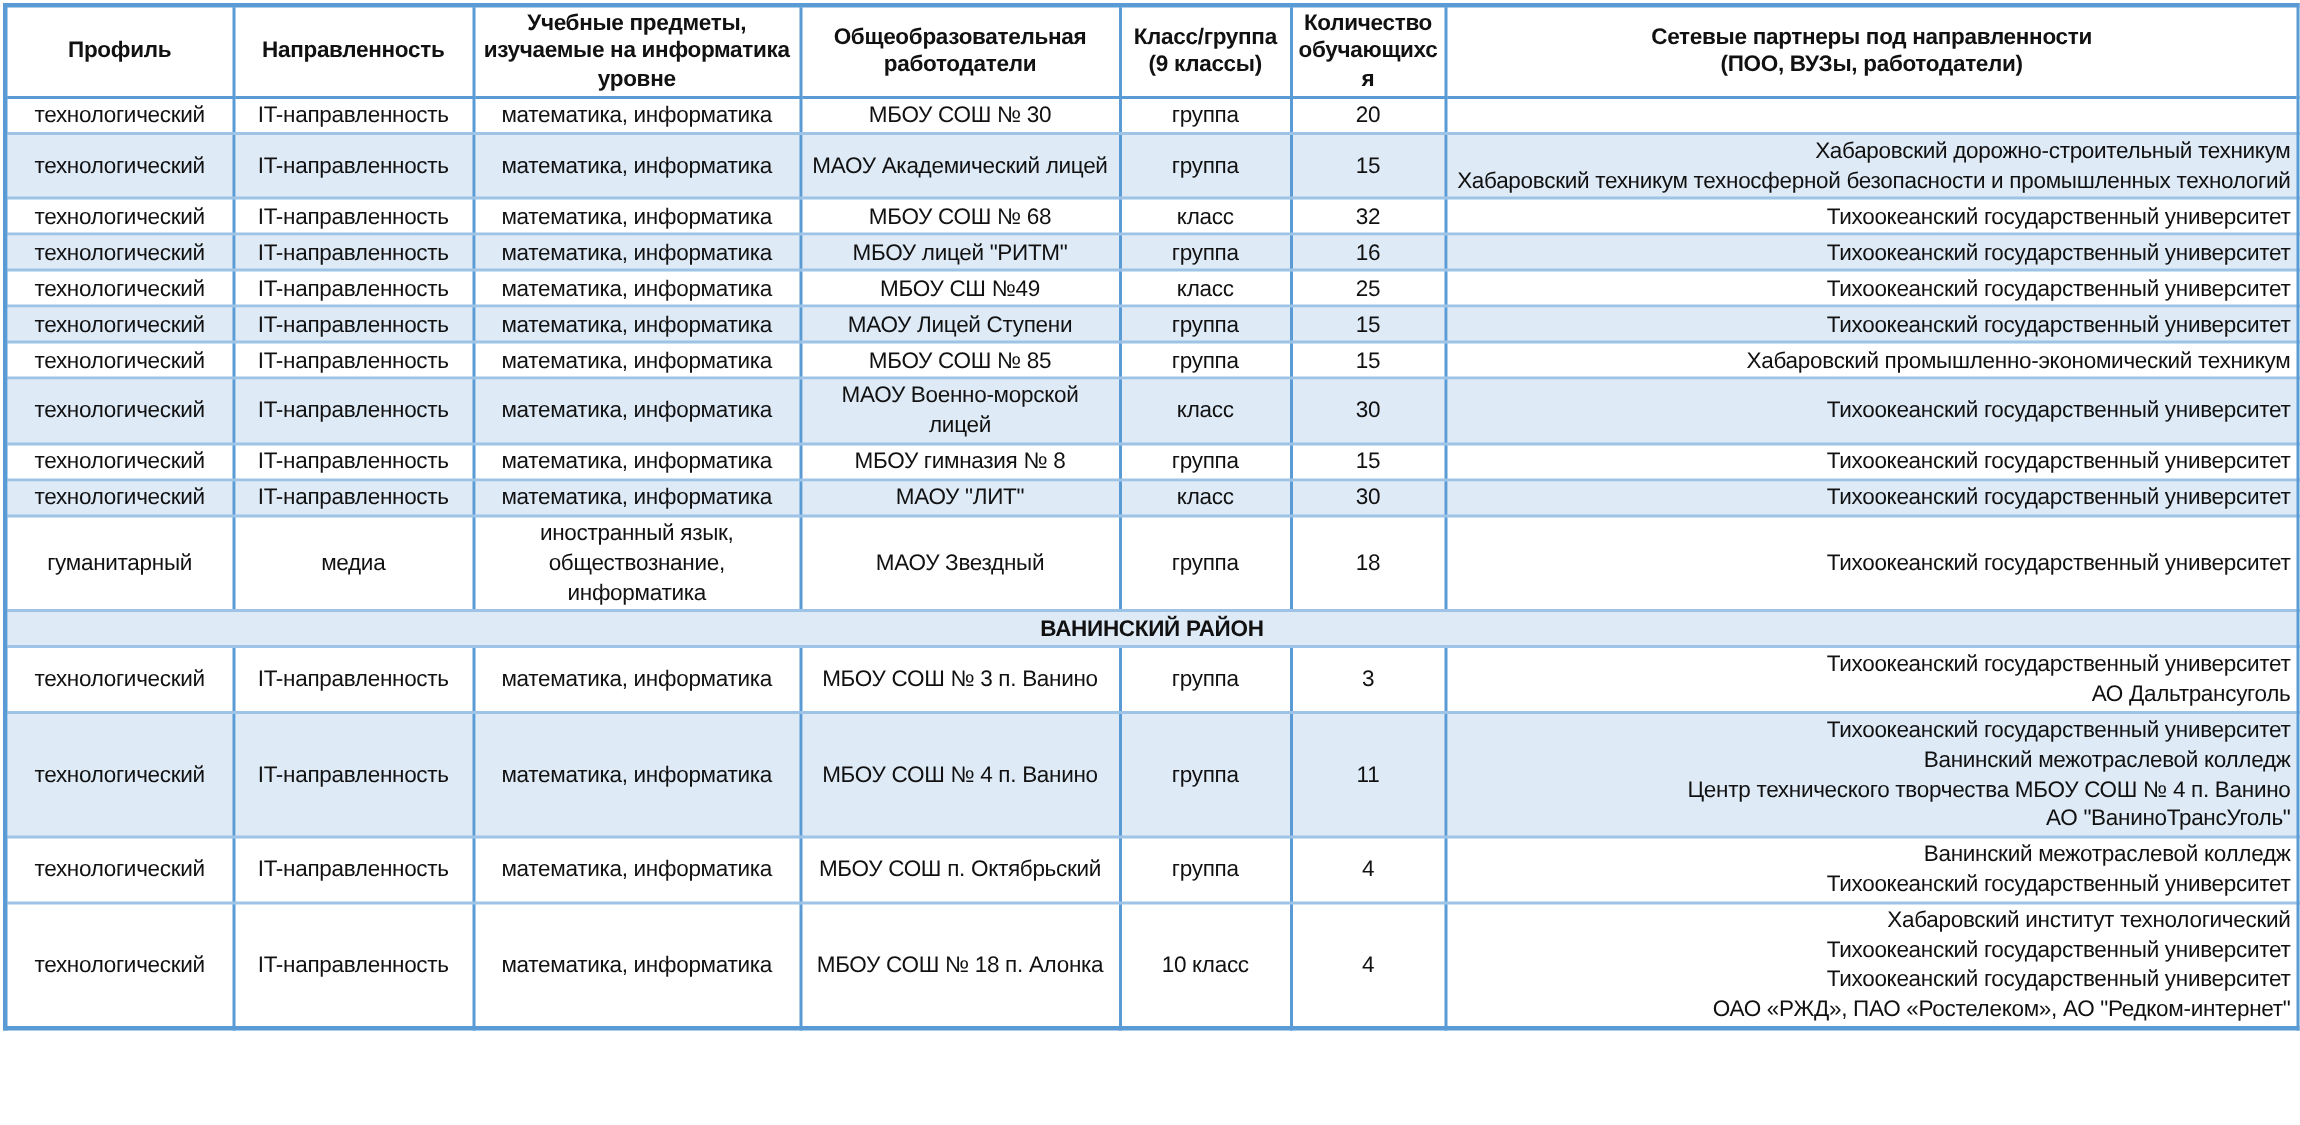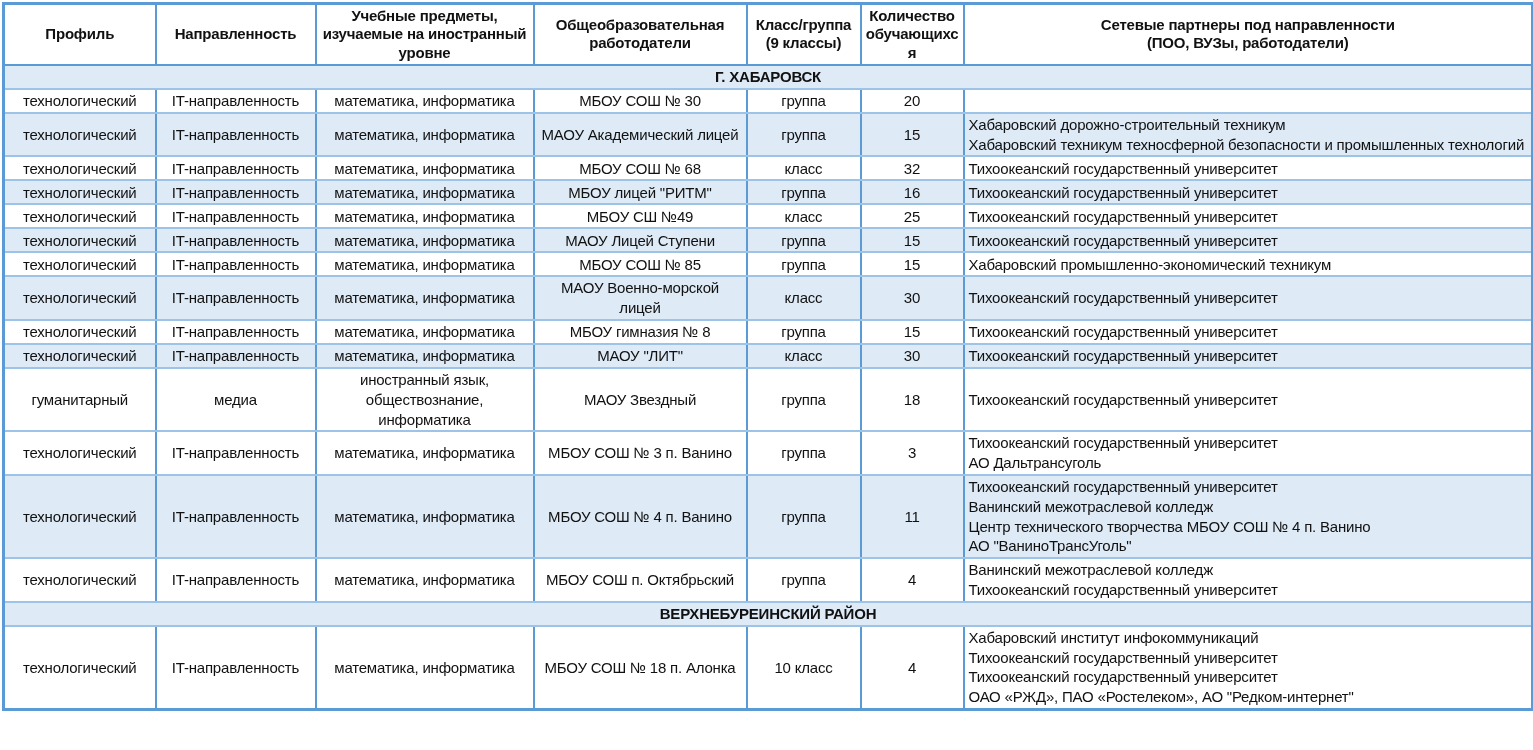--- a/index.html
+++ b/index.html
@@ -51,21 +51,21 @@
     background: #ffffff;
   }
   tr.section-row td {
     background: var(--band-fill);
     font-weight: bold;
     height: 20px;
     padding: 1px 4px;
   }
   tr.data-row td { height: 20px; background: #ffffff; }
   tr.data-row.banded td { background: var(--band-fill); }
-  .partner-line { text-align: left; }
+  .partner-line { text-align: right; }
 </style>
 </head>
 <body>
 
 <div class="page">
   <table class="profile-table">
     <colgroup>
       <col style="width:152px">
       <col style="width:160px">
       <col style="width:218px">
@@ -77,21 +77,21 @@
     <thead>
       <tr>
         <th>
           <div>Профиль</div>
         </th>
         <th>
           <div>Направленность</div>
         </th>
         <th>
           <div>Учебные предметы,</div>
-          <div>изучаемые на иностранный</div>
+          <div>изучаемые на информатика</div>
           <div>уровне</div>
         </th>
         <th>
           <div>Общеобразовательная</div>
           <div>работодатели</div>
         </th>
         <th>
           <div>Класс/группа</div>
           <div>(9 классы)</div>
         </th>
@@ -99,23 +99,20 @@
           <div>Количество</div>
           <div>обучающихся</div>
         </th>
         <th>
           <div>Сетевые партнеры под направленности</div>
           <div>(ПОО, ВУЗы, работодатели)</div>
         </th>
       </tr>
     </thead>
     <tbody id="table-body">
-        <tr class="section-row">
-          <td colspan="7">Г. ХАБАРОВСК</td>
-        </tr>
         <tr class="data-row">
           <td>технологический</td>
           <td>IT-направленность</td>
           <td>математика, информатика</td>
           <td>МБОУ СОШ № 30</td>
           <td>группа</td>
           <td>20</td>
           <td></td>
         </tr>
         <tr class="data-row banded">
@@ -222,20 +219,23 @@
           <td>гуманитарный</td>
           <td>медиа</td>
           <td>иностранный язык, обществознание, информатика</td>
           <td>МАОУ Звездный</td>
           <td>группа</td>
           <td>18</td>
           <td>
             <div class="partner-line">Тихоокеанский государственный университет</div>
           </td>
         </tr>
+        <tr class="section-row">
+          <td colspan="7">ВАНИНСКИЙ РАЙОН</td>
+        </tr>
         <tr class="data-row">
           <td>технологический</td>
           <td>IT-направленность</td>
           <td>математика, информатика</td>
           <td>МБОУ СОШ № 3 п. Ванино</td>
           <td>группа</td>
           <td>3</td>
           <td>
             <div class="partner-line">Тихоокеанский государственный университет</div>
             <div class="partner-line">АО Дальтрансуголь</div>
@@ -260,32 +260,29 @@
           <td>IT-направленность</td>
           <td>математика, информатика</td>
           <td>МБОУ СОШ п. Октябрьский</td>
           <td>группа</td>
           <td>4</td>
           <td>
             <div class="partner-line">Ванинский межотраслевой колледж</div>
             <div class="partner-line">Тихоокеанский государственный университет</div>
           </td>
         </tr>
-        <tr class="section-row">
-          <td colspan="7">ВЕРХНЕБУРЕИНСКИЙ РАЙОН</td>
-        </tr>
         <tr class="data-row">
           <td>технологический</td>
           <td>IT-направленность</td>
           <td>математика, информатика</td>
           <td>МБОУ СОШ № 18 п. Алонка</td>
           <td>10 класс</td>
           <td>4</td>
           <td>
-            <div class="partner-line">Хабаровский институт инфокоммуникаций</div>
+            <div class="partner-line">Хабаровский институт технологический</div>
             <div class="partner-line">Тихоокеанский государственный университет</div>
             <div class="partner-line">Тихоокеанский государственный университет</div>
             <div class="partner-line">ОАО «РЖД», ПАО «Ростелеком», АО "Редком-интернет"</div>
           </td>
         </tr>
       </tbody>
   </table>
 </div>
 
 </body></html>

